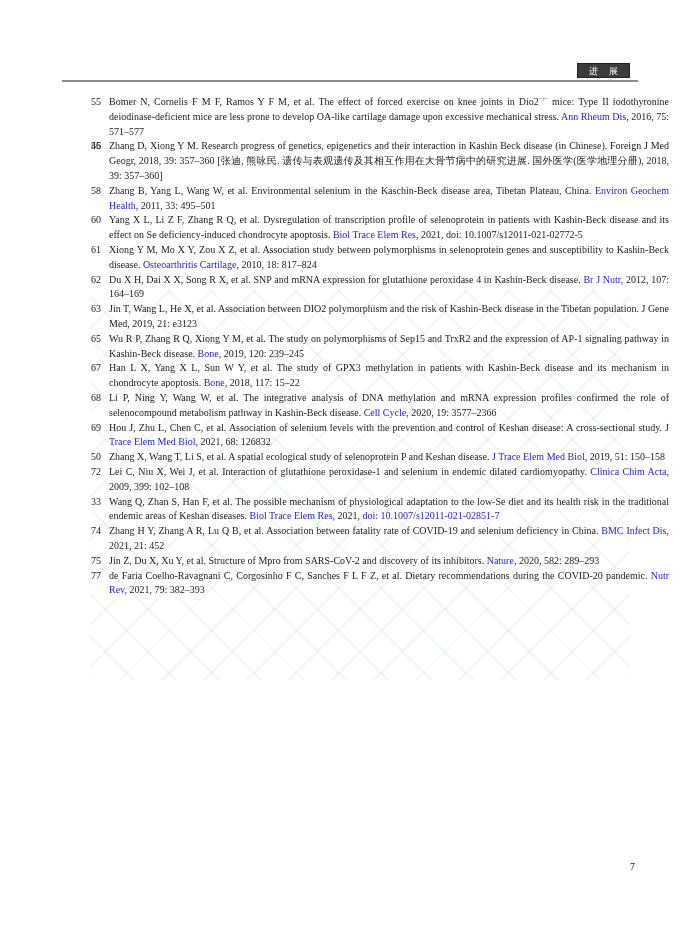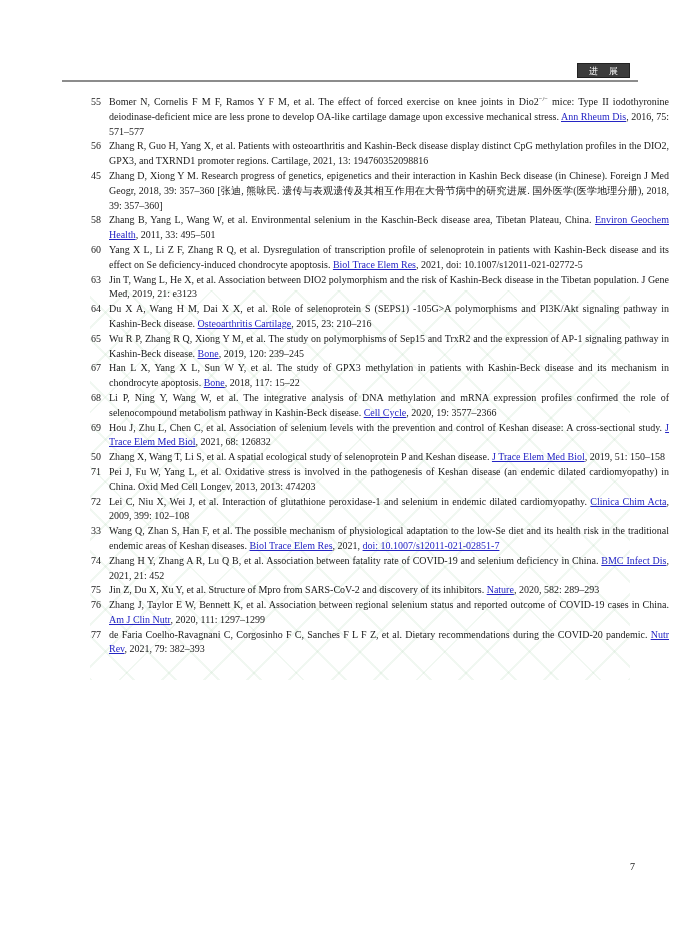--- a/index.html
+++ b/index.html
@@ -50,55 +50,54 @@
     position:absolute;
     top:95px; left:62px;
     width:578px;
     font-size:10px;
     line-height:14.8px;
     text-align:justify;
     margin-left:29px;
   }
   .ref { position:relative; padding-left:18px; }
   .ref-num { position:absolute; left:0; top:0; }
-  .link { color:var(--link-color,#2424c4); cursor:pointer;text-decoration:underline; }
+  .link { color:var(--link-color,#2424c4); cursor:pointer; }
   .sup { vertical-align:super; font-size:6.5px; line-height:0; }
 
   .page-number {
     position:absolute;
     top:861px; left:630px;
     font-size:10px;
   }
 </style>
 </head>
 <body>
 
 <div class="page">
   <div class="watermark"></div>
 
   <div class="header-tag">进 展</div>
 
   <div class="header-rule"></div>
 
   <div class="refs" id="refs">
       <div class="ref"><span class="ref-num">55</span><span>Bomer N, Cornelis F M F, Ramos Y F M, et al. The effect of forced exercise on knee joints in Dio2</span><span class="sup">−/−</span><span> mice: Type II iodothyronine deiodinase-deficient mice are less prone to develop OA-like cartilage damage upon excessive mechanical stress. </span><span class="link">Ann Rheum Dis</span><span>, 2016, 75: 571–577</span></div>
-      <div class="ref"><span class="ref-num">56</span><span>Zhang R, Guo H, Yang X, et al. Patients with osteoarthritis and Kashin-Beck disease display distinct CpG methylation profiles in the DIO2, GPX3, and TXRND1 promoter regions. Cartilage, 2021, 13: 194760352098816</span></div>
+      <div class="ref"><span class="ref-num">56</span></div>
       <div class="ref"><span class="ref-num">45</span><span>Zhang D, Xiong Y M. Research progress of genetics, epigenetics and their interaction in Kashin Beck disease (in Chinese). Foreign J Med Geogr, 2018, 39: 357–360 [张迪, 熊咏民. 遗传与表观遗传及其相互作用在大骨节病中的研究进展. 国外医学(医学地理分册), 2018, 39: 357–360]</span></div>
       <div class="ref"><span class="ref-num">58</span><span>Zhang B, Yang L, Wang W, et al. Environmental selenium in the Kaschin-Beck disease area, Tibetan Plateau, China. </span><span class="link">Environ Geochem Health</span><span>, 2011, 33: 495–501</span></div>
       <div class="ref"><span class="ref-num">60</span><span>Yang X L, Li Z F, Zhang R Q, et al. Dysregulation of transcription profile of selenoprotein in patients with Kashin-Beck disease and its effect on Se deficiency-induced chondrocyte apoptosis. </span><span class="link">Biol Trace Elem Res</span><span>, 2021, doi: 10.1007/s12011-021-02772-5</span></div>
+      <div class="ref"><span class="ref-num">61</span><span>Xiong Y M, Mo X Y, Zou X Z, et al. Association study between polymorphisms in selenoprotein genes and susceptibility to Kashin-Beck disease. </span><span class="link">Osteoarthritis Cartilage</span><span>, 2010, 18: 817–824</span></div>
+      <div class="ref"><span class="ref-num">62</span><span>Du X H, Dai X X, Song R X, et al. SNP and mRNA expression for glutathione peroxidase 4 in Kashin-Beck disease. </span><span class="link">Br J Nutr</span><span>, 2012, 107: 164–169</span></div>
       <div class="ref"><span class="ref-num">63</span><span>Jin T, Wang L, He X, et al. Association between DIO2 polymorphism and the risk of Kashin-Beck disease in the Tibetan population. J Gene Med, 2019, 21: e3123</span></div>
-      <div class="ref"><span class="ref-num">64</span><span>Du X A, Wang H M, Dai X X, et al. Role of selenoprotein S (SEPS1) -105G&gt;A polymorphisms and PI3K/Akt signaling pathway in Kashin-Beck disease. </span><span class="link">Osteoarthritis Cartilage</span><span>, 2015, 23: 210–216</span></div>
       <div class="ref"><span class="ref-num">65</span><span>Wu R P, Zhang R Q, Xiong Y M, et al. The study on polymorphisms of Sep15 and TrxR2 and the expression of AP-1 signaling pathway in Kashin-Beck disease. </span><span class="link">Bone</span><span>, 2019, 120: 239–245</span></div>
       <div class="ref"><span class="ref-num">67</span><span>Han L X, Yang X L, Sun W Y, et al. The study of GPX3 methylation in patients with Kashin-Beck disease and its mechanism in chondrocyte apoptosis. </span><span class="link">Bone</span><span>, 2018, 117: 15–22</span></div>
       <div class="ref"><span class="ref-num">68</span><span>Li P, Ning Y, Wang W, et al. The integrative analysis of DNA methylation and mRNA expression profiles confirmed the role of selenocompound metabolism pathway in Kashin-Beck disease. </span><span class="link">Cell Cycle</span><span>, 2020, 19: 3577–2366</span></div>
       <div class="ref"><span class="ref-num">69</span><span>Hou J, Zhu L, Chen C, et al. Association of selenium levels with the prevention and control of Keshan disease: A cross-sectional study. </span><span class="link">J Trace Elem Med Biol</span><span>, 2021, 68: 126832</span></div>
       <div class="ref"><span class="ref-num">50</span><span>Zhang X, Wang T, Li S, et al. A spatial ecological study of selenoprotein P and Keshan disease. </span><span class="link">J Trace Elem Med Biol</span><span>, 2019, 51: 150–158</span></div>
-      <div class="ref"><span class="ref-num">71</span><span>Pei J, Fu W, Yang L, et al. Oxidative stress is involved in the pathogenesis of Keshan disease (an endemic dilated cardiomyopathy) in China. Oxid Med Cell Longev, 2013, 2013: 474203</span></div>
       <div class="ref"><span class="ref-num">72</span><span>Lei C, Niu X, Wei J, et al. Interaction of glutathione peroxidase-1 and selenium in endemic dilated cardiomyopathy. </span><span class="link">Clinica Chim Acta</span><span>, 2009, 399: 102–108</span></div>
       <div class="ref"><span class="ref-num">33</span><span>Wang Q, Zhan S, Han F, et al. The possible mechanism of physiological adaptation to the low-Se diet and its health risk in the traditional endemic areas of Keshan diseases. </span><span class="link">Biol Trace Elem Res</span><span>, 2021, </span><span class="link">doi: 10.1007/s12011-021-02851-7</span></div>
       <div class="ref"><span class="ref-num">74</span><span>Zhang H Y, Zhang A R, Lu Q B, et al. Association between fatality rate of COVID-19 and selenium deficiency in China. </span><span class="link">BMC Infect Dis</span><span>, 2021, 21: 452</span></div>
       <div class="ref"><span class="ref-num">75</span><span>Jin Z, Du X, Xu Y, et al. Structure of Mpro from SARS-CoV-2 and discovery of its inhibitors. </span><span class="link">Nature</span><span>, 2020, 582: 289–293</span></div>
-      <div class="ref"><span class="ref-num">76</span><span>Zhang J, Taylor E W, Bennett K, et al. Association between regional selenium status and reported outcome of COVID-19 cases in China. </span><span class="link">Am J Clin Nutr</span><span>, 2020, 111: 1297–1299</span></div>
       <div class="ref"><span class="ref-num">77</span><span>de Faria Coelho-Ravagnani C, Corgosinho F C, Sanches F L F Z, et al. Dietary recommendations during the COVID-20 pandemic. </span><span class="link">Nutr Rev</span><span>, 2021, 79: 382–393</span></div>
     </div>
 
   <div class="page-number">7</div>
 </div>
 
 </body></html>

